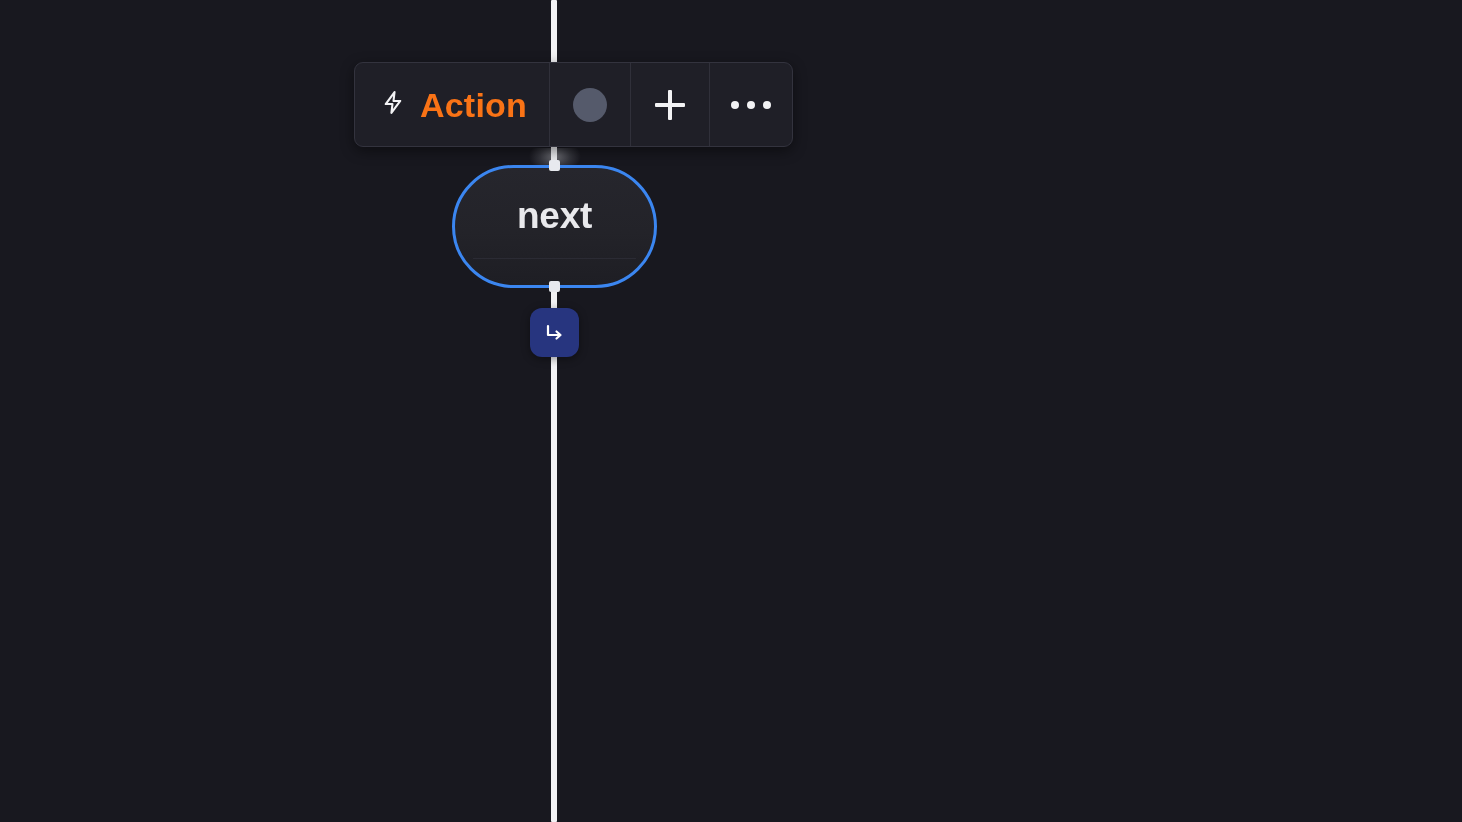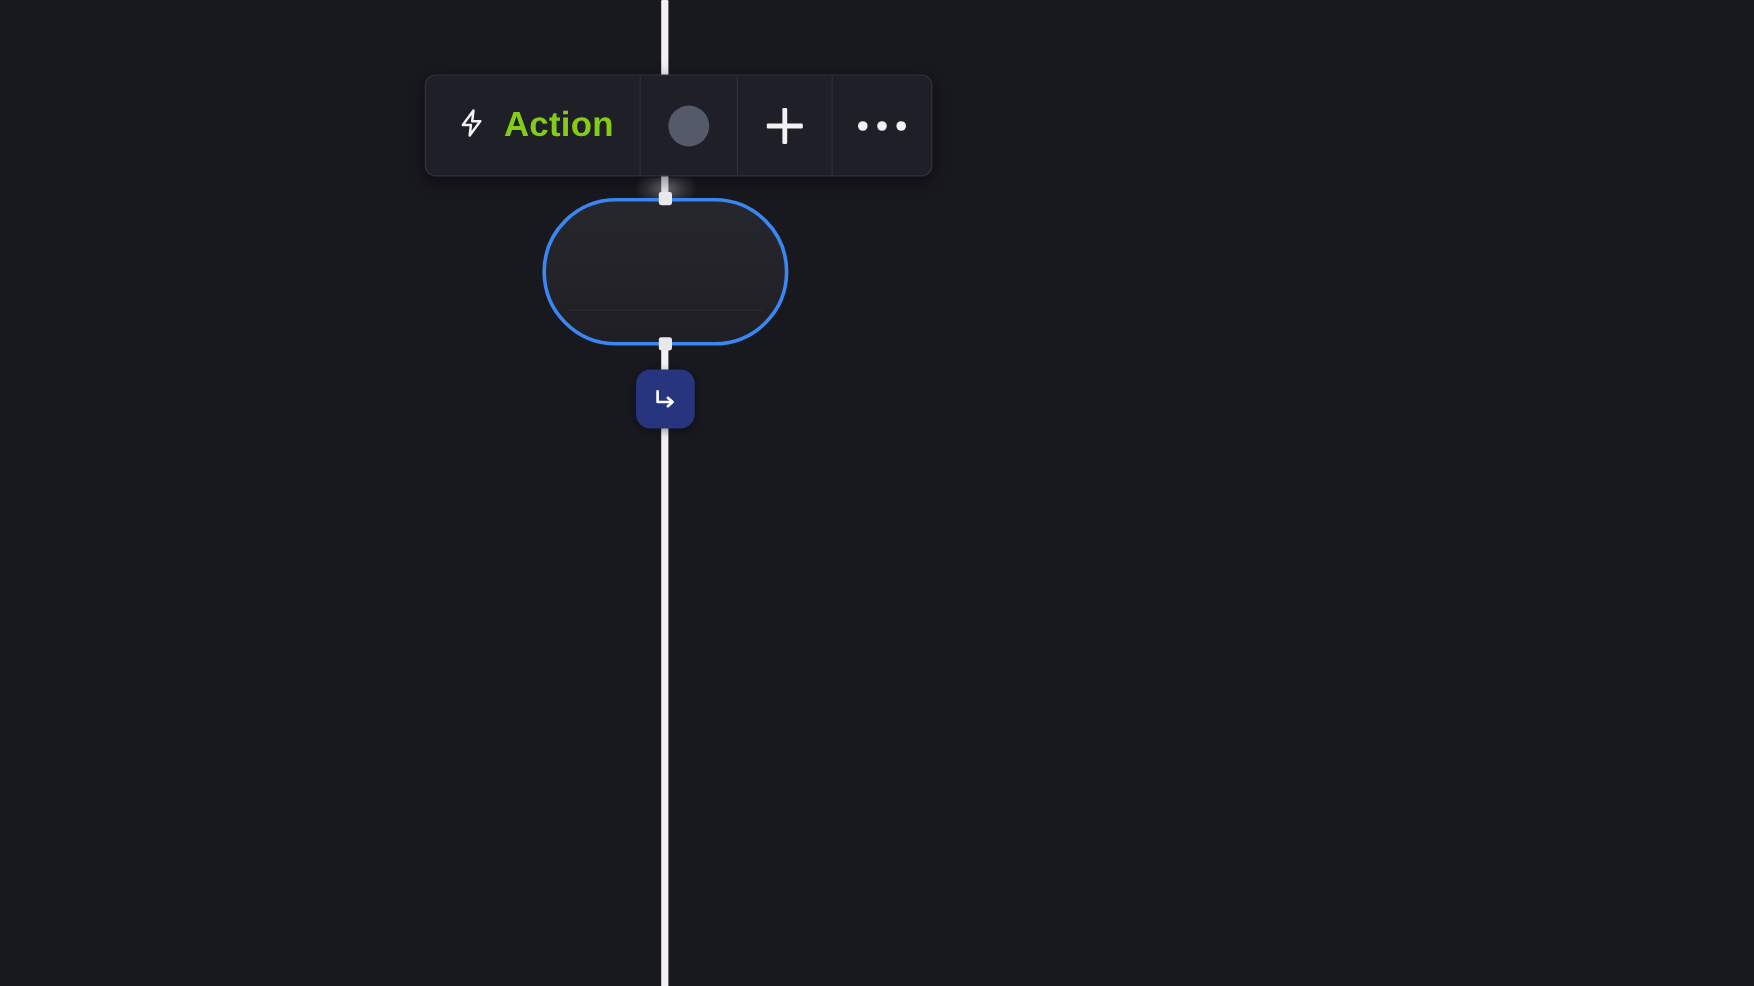--- a/index.html
+++ b/index.html
@@ -83,22 +83,22 @@
     box-sizing: border-box;
   }
   .tb-item:last-child { border-right: none; }
 
   #tb-action {
     padding: 0 22px 0 26px;
     gap: 14px;
     min-width: 157px;
   }
   #tb-action .tb-label {
-    color: #84cc16;
-    font-size: 29px;
+    color: #f97316;
+    font-size: 34px;
     font-weight: 700;
     letter-spacing: 0.2px;
     line-height: 1;
   }
   #tb-avatar { width: 81px; }
   #tb-add    { width: 79px; }
   #tb-more   { width: 82px; }
 
   .avatar-circle {
     width: 34px;
@@ -227,20 +227,21 @@
       <span class="dots-icon">
         <span></span>
           <span></span>
           <span></span>
       </span>
     </div>
 
   </div>
 
   <div id="flow-node">
+    <div class="node-label">next</div>
     <div class="node-divider"></div>
   </div>
 
   <div class="handle" id="handle-top"></div>
   <div class="handle" id="handle-bottom"></div>
 
   <div id="branch-button">
     <span>
       <svg width="24" height="24" viewBox="0 0 24 24" fill="none" stroke="#ffffff" stroke-width="2.2" stroke-linecap="round" stroke-linejoin="round">
         <path d="M5 5 L5 14 L17 14"></path>

